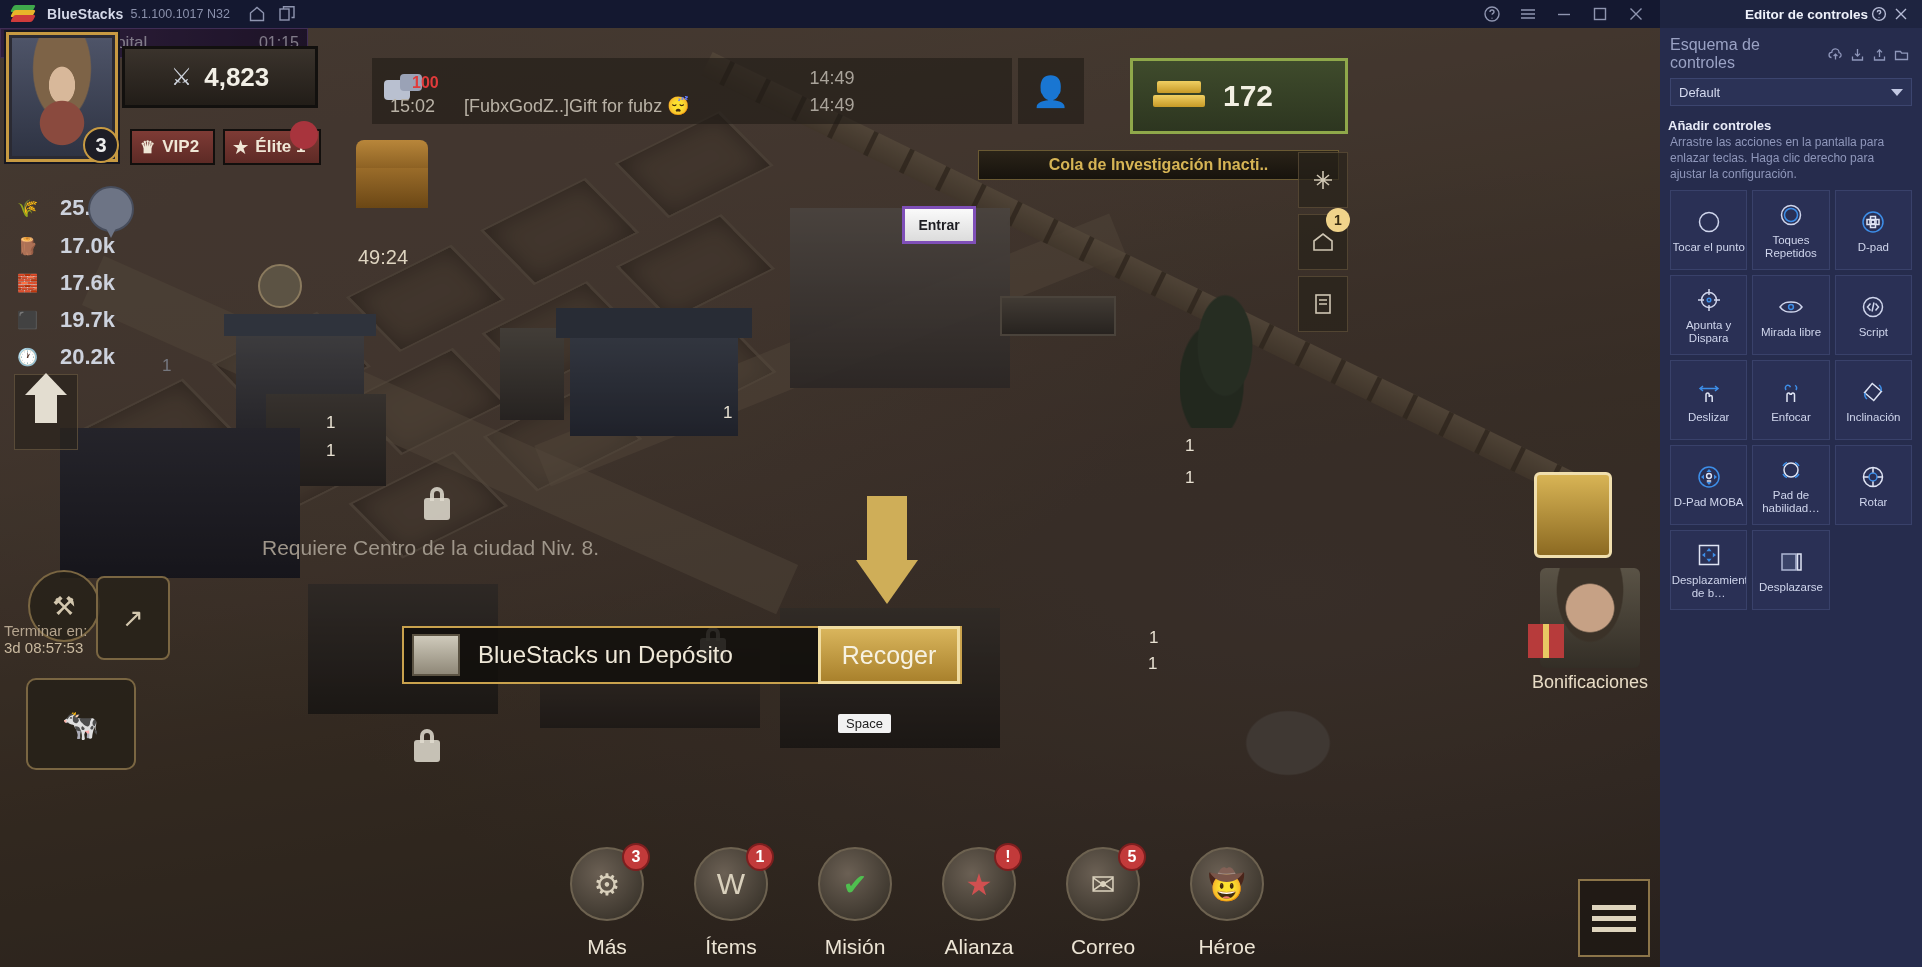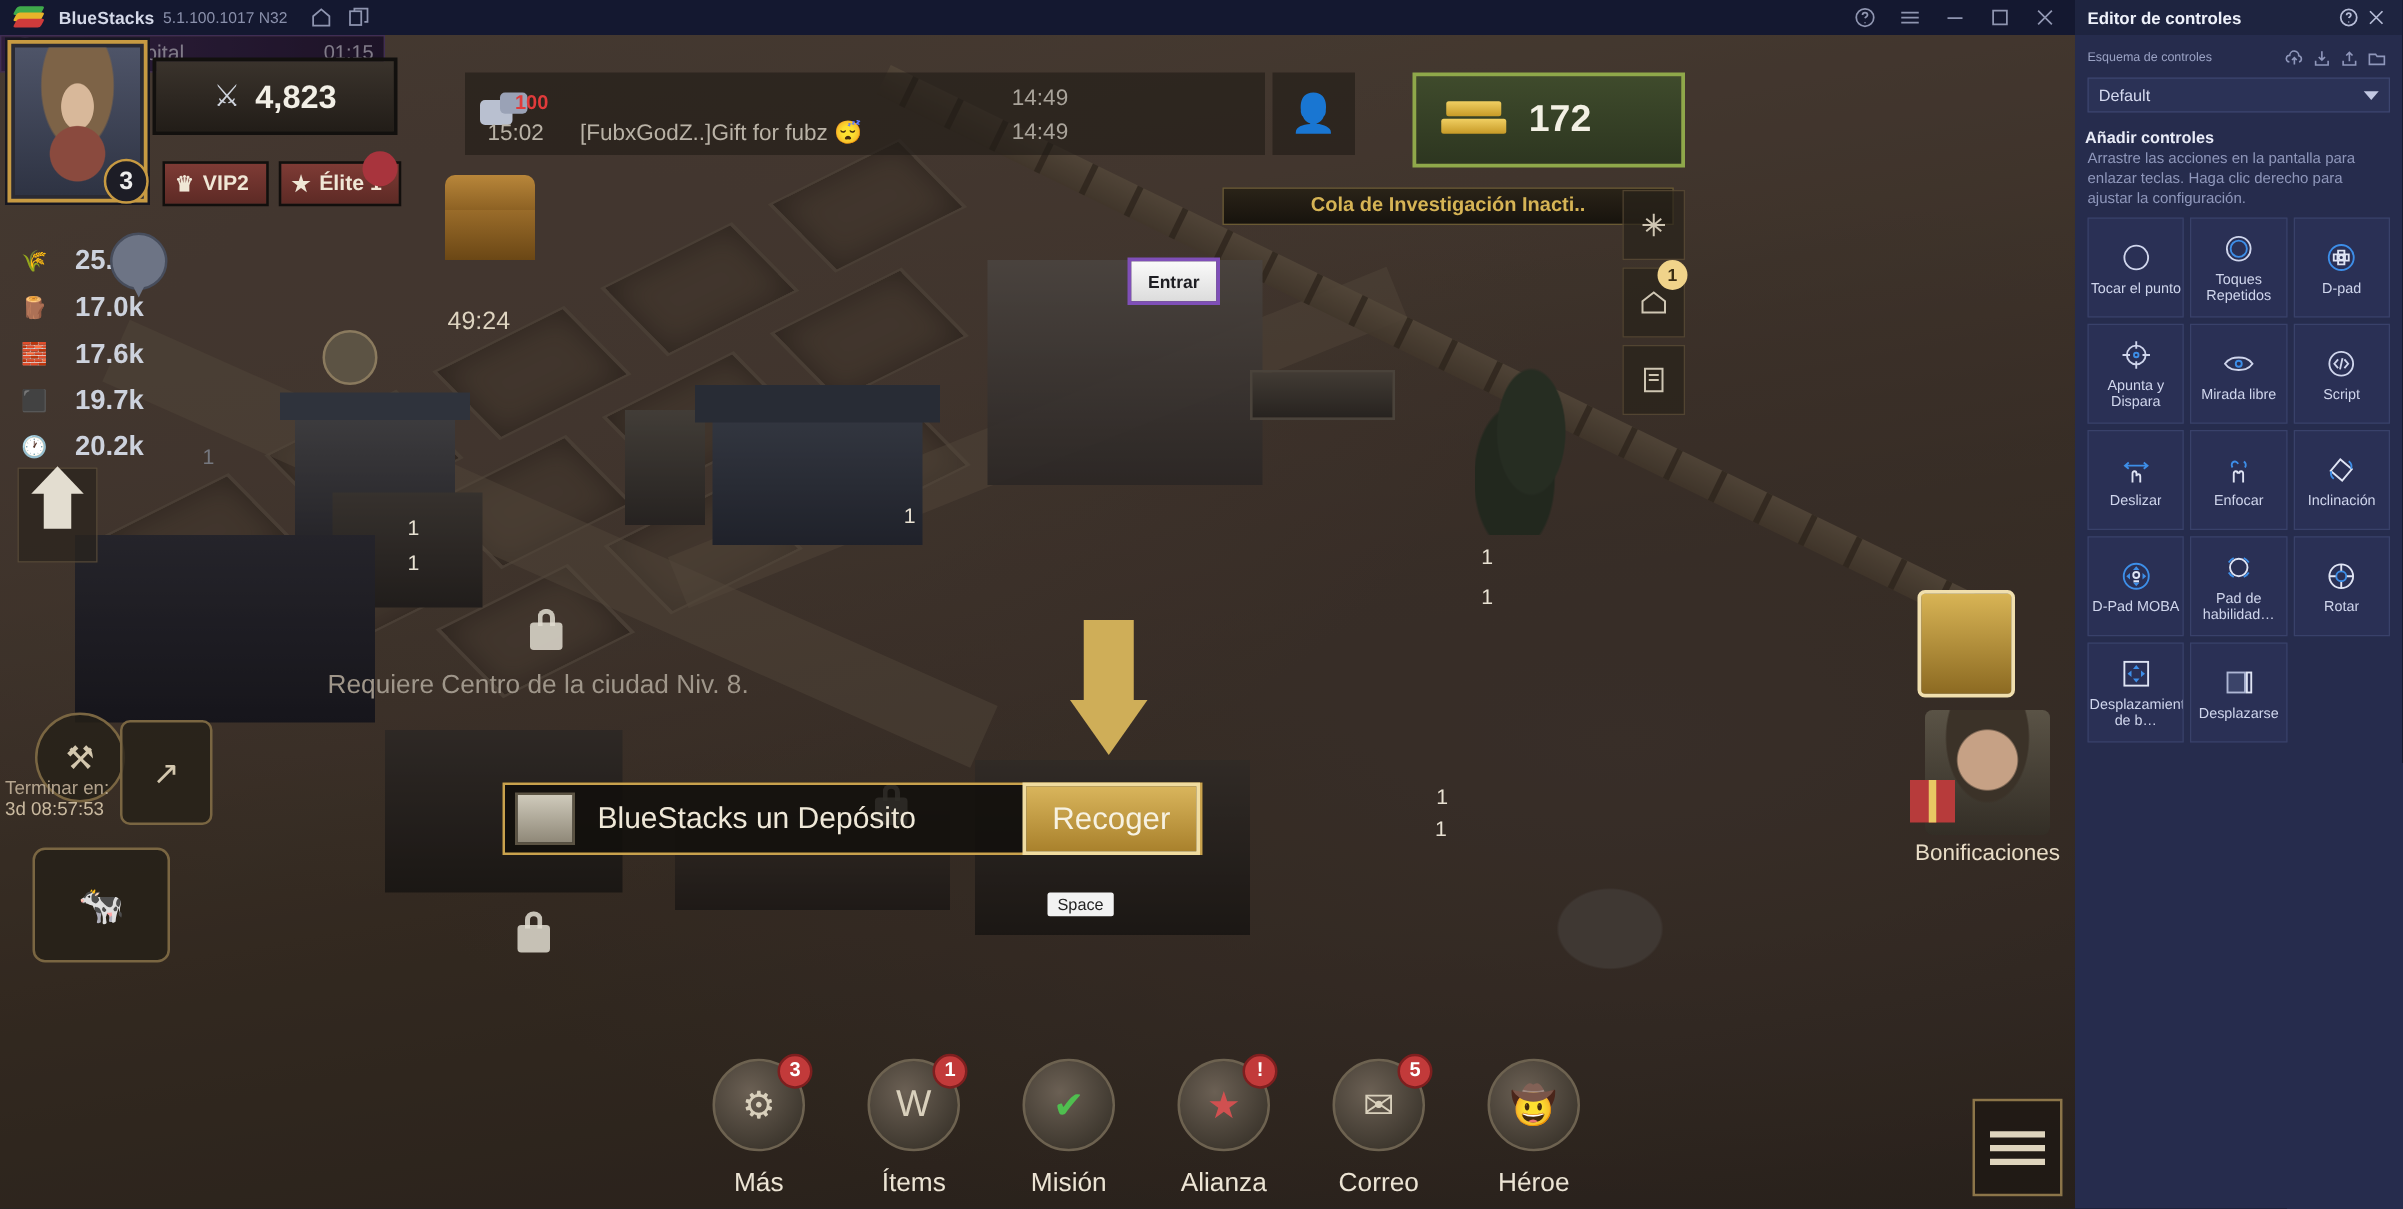--- a/index.html
+++ b/index.html
@@ -265,28 +265,28 @@
   .chest-t { position:absolute; left:358px; top:218px; color:#ded4c0; font-size:20px; z-index:70; }
   .card-pin { position:absolute; left:258px; top:236px; width:44px; height:54px; z-index:69; }
   .card-pin .c { width:44px; height:44px; border-radius:50%; background:#5c5344; border:2px solid #8a7a5e; }
 
   
   .plotnum { position:absolute; color:#e8e1d2; font-size:17px; z-index:70; }
 
   
   .panel { width:262px; height:967px; background:#262c4d; position:relative; }
   .panel-head { height:28px; display:flex; align-items:center; padding:0 10px;
-                background:#1e2440; }
+                background:#1e2440;text-align:right; }
   .panel-title { color:#eef1fa; font-size:13.5px; font-weight:bold; flex:1; }
   .panel-head .pi { width:22px; height:22px; display:flex; align-items:center; justify-content:center; }
   .panel-head svg { stroke:#b6bcd6; fill:none; stroke-width:1.4; }
 
   .sect { padding:8px 10px 0 10px; }
   .sect-row { display:flex; align-items:center; }
-  .sect-lbl { color:#9aa2c4; font-size:10px; flex:1; }
+  .sect-lbl { color:#9aa2c4; font-size:16px; flex:1; }
   .sect-row .pi { width:22px; height:20px; display:flex; align-items:center; justify-content:center; }
   .sect-row svg { stroke:#8f97bb; fill:none; stroke-width:1.3; }
 
   .select { margin:6px 10px 0 10px; height:28px; background:#2b3256;
             border:1px solid #3c456f; display:flex; align-items:center; padding:0 8px; }
   .select span { color:#d4d9ee; font-size:13px; flex:1; }
   .caret { width:0;height:0;border-left:6px solid transparent;border-right:6px solid transparent;
            border-top:7px solid #c2c8e2; }
 
   .addtitle { color:#e8ebf7; font-size:13px; font-weight:bold; padding:12px 10px 2px 8px; }

